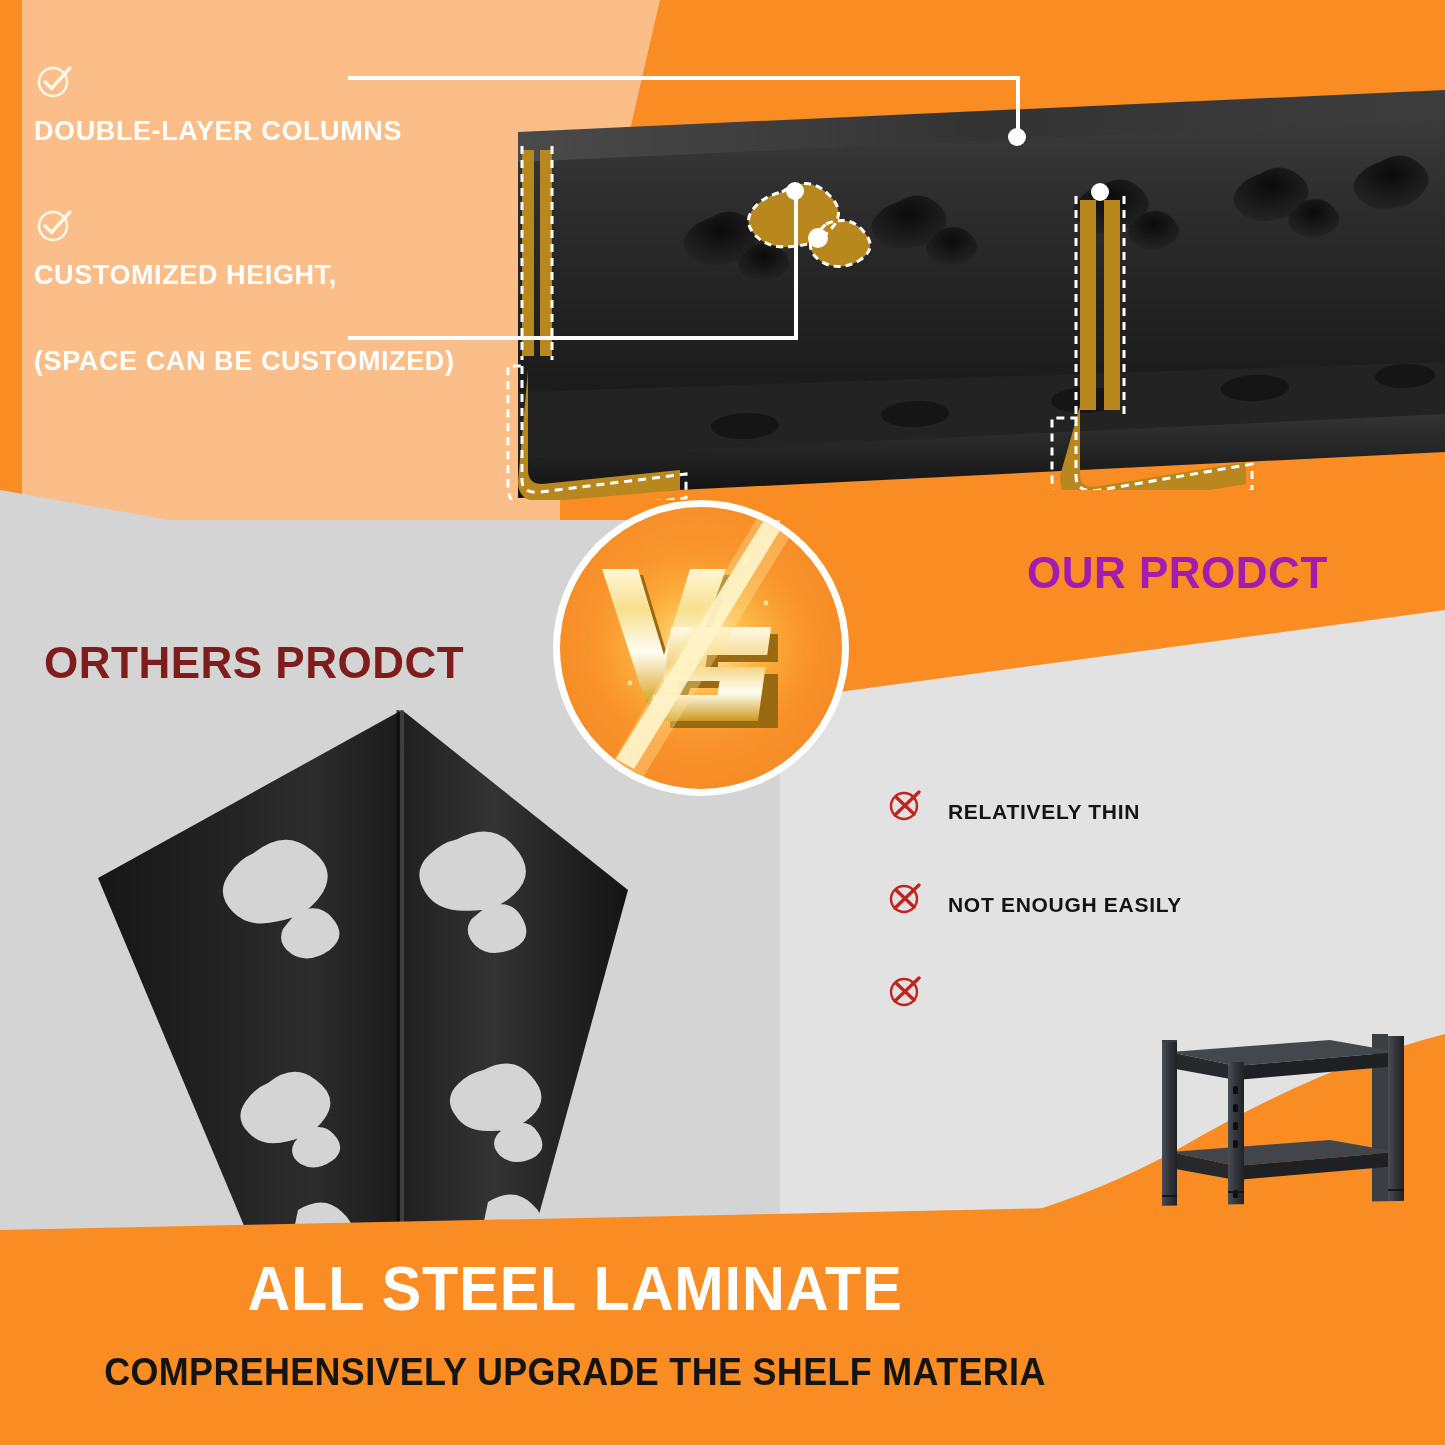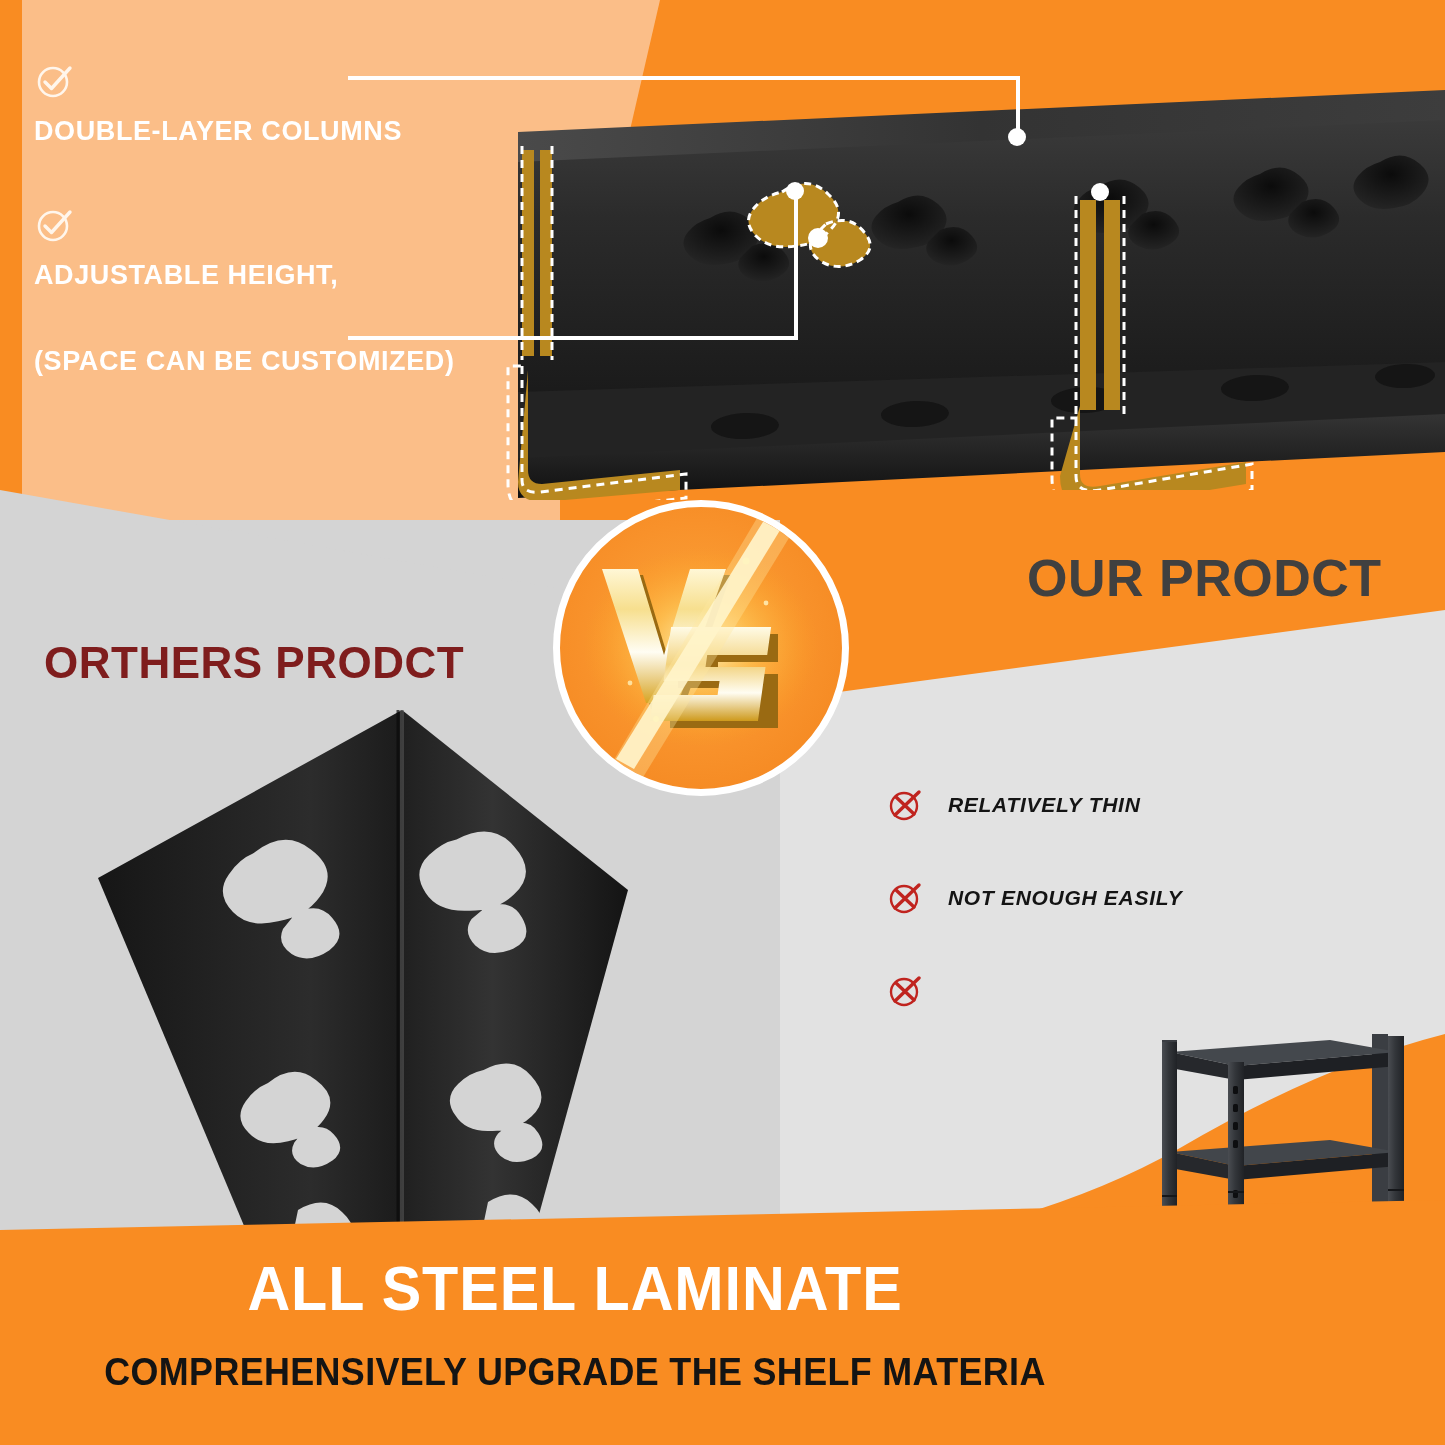--- a/index.html
+++ b/index.html
@@ -40,31 +40,31 @@
   
   .gray-left{position:absolute;left:0;top:490px;width:905px;height:790px;background:#D4D4D4;
       clip-path:polygon(0 0, 100% 160px, 100% 100%, 0 100%);}
   .orange-right{position:absolute;left:780px;top:490px;width:665px;height:250px;background:#F98C22;
       clip-path:polygon(0 0, 100% 0, 100% 120px, 0 210px);}
   .gray-right{position:absolute;left:780px;top:600px;width:665px;height:700px;background:#E2E2E2;}
   .swoosh-curve{position:absolute;left:700px;top:1000px;width:745px;height:300px;overflow:hidden;}
 
   .others-title{position:absolute;left:44px;top:638px;font-size:44px;font-weight:700;
       color:#7f1d1d;letter-spacing:.5px;}
-  .our-title{position:absolute;left:1027px;top:548px;font-size:52px;font-weight:700;
-      color:#404040;letter-spacing:.5px;}
+  .our-title{position:absolute;left:1027px;top:548px;font-size:44px;font-weight:700;
+      color:#a21caf;letter-spacing:.5px;}
 
   
   .vs-badge{position:absolute;left:553px;top:500px;width:296px;height:296px;border-radius:50%;
       background:radial-gradient(circle at 48% 46%, #FBA53C 0%, #F8912A 55%, #F2831C 100%);
       border:7px solid #FFFFFF;box-sizing:border-box;overflow:hidden;}
 
   
   .cons{position:absolute;left:886px;top:786px;width:530px;}
-  .con-row{display:flex;align-items:center;margin-bottom:55px;font-style:italic;}
+  .con-row{display:flex;align-items:flex-end;margin-bottom:55px;}
   .x-icon{width:38px;height:38px;flex:0 0 38px;margin-right:24px;}
   .con-text{font-size:21px;font-weight:700;color:#141414;letter-spacing:.7px;white-space:nowrap;}
 
   
   .bracket{position:absolute;left:80px;top:700px;width:560px;height:540px;}
 
   
   .shelf{position:absolute;left:1140px;top:1000px;width:300px;height:420px;}
 
   
@@ -180,21 +180,21 @@
 
     <div class="feat-gap"></div>
 
     <div class="feature-row">
       <span class="check-icon">
         <svg width="40" height="40" viewBox="0 0 40 40">
           <circle cx="19" cy="21" r="14" fill="none" stroke="#FFF6EC" stroke-width="2.6"></circle>
           <path d="M11 21 L17.5 27.5 L36 7" fill="none" stroke="#FFF6EC" stroke-width="3.4" stroke-linecap="round" stroke-linejoin="round"></path>
         </svg>
       </span>
-      <div class="feat-text">ADJUSTABLE HEIGHT,</div>
+      <div class="feat-text">CUSTOMIZED HEIGHT,</div>
       <div class="feat-sub">(SPACE CAN BE CUSTOMIZED)</div>
     </div>
   </div>
 
   <div class="lead-top"></div>
   <div class="lead-top-v"></div>
   <div class="lead-dot"></div>
   <div class="lead-mid"></div>
   <div class="lead-mid-v"></div>
   <div class="lead-mid-dot"></div>

